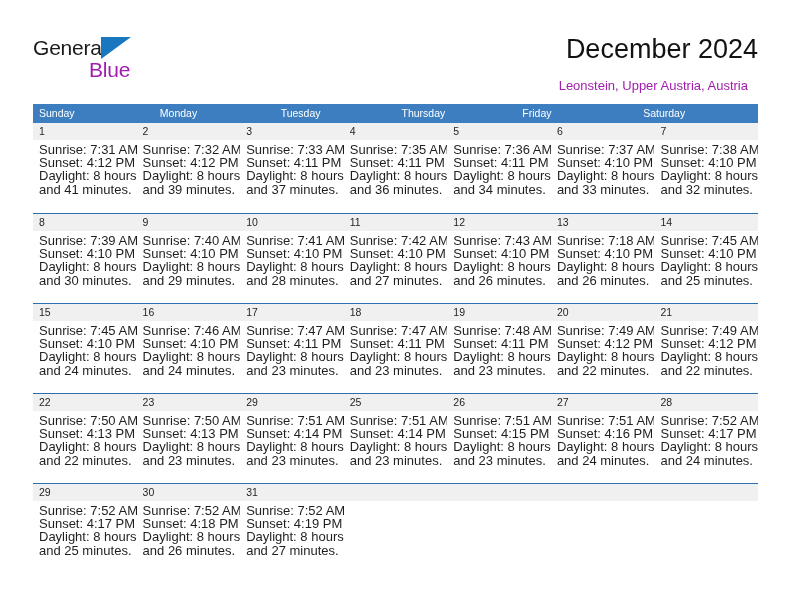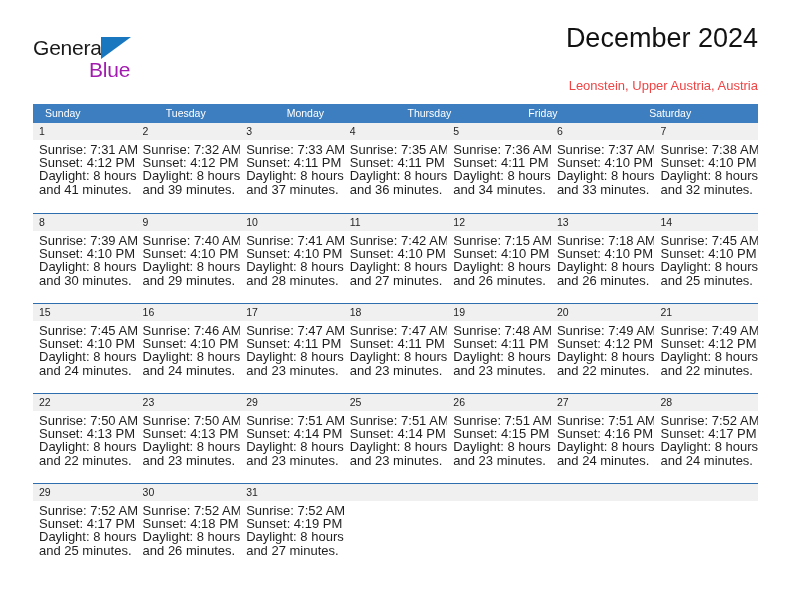--- a/index.html
+++ b/index.html
@@ -29,38 +29,38 @@
     width: 0; height: 0;
     border-left: 30px solid #1877BF;
     border-bottom: 22px solid transparent;
   }
   .logo-blue {
     position: absolute; left: 56px; top: 22px;
     font-size: 21px; color: #a21caf; letter-spacing: -0.2px;
     line-height: 24px;
   }
   .title {
-    position: absolute; right: 34px; top: 23px;
+    position: absolute; right: 34px; top: 34px;
     font-size: 27px; color: #121212; font-weight: normal;
     letter-spacing: 0px; text-align: right;
   }
   .subtitle {
-    position: absolute; right: 34px; top: 78px;
-    font-size: 13px; color: #ef4444; text-align: right;
+    position: absolute; right: 44px; top: 78px;
+    font-size: 13px; color: #a21caf; text-align: right;
   }
 
   
   .calendar {
     position: absolute; left: 33px; top: 104px;
     width: 725px;
   }
   .dow-row { display: flex; width: 725px; height: 19px; }
   .dow {
     flex: 1 1 0; background: #3C7EBF; color: #FFFFFF;
-    font-size: 10.5px; line-height: 19px; padding-left: 12px;
+    font-size: 10.5px; line-height: 19px; padding-left: 6px;
     overflow: hidden; white-space: nowrap;
   }
 
   .week {
     display: flex; width: 725px; height: 90px;
     border-top: 1.4px solid #2E6DAE;
   }
   .week:first-of-type { border-top: none; }
 
   .cell {
@@ -90,22 +90,22 @@
       <span class="logo-tri"></span>
       <span class="logo-blue">Blue</span>
     </div>
     <div class="title">December 2024</div>
     <div class="subtitle">Leonstein, Upper Austria, Austria</div>
   </div>
 
   <div class="calendar">
     <div class="dow-row">
       <div class="dow">Sunday</div>
+      <div class="dow">Monday</div>
       <div class="dow">Tuesday</div>
-      <div class="dow">Monday</div>
       <div class="dow">Thursday</div>
       <div class="dow">Friday</div>
       <div class="dow">Saturday</div>
     </div>
     <div id="weeks-container">
         <div class="week">
           <div class="cell">
             <div class="datebar">1</div>
             <div class="info">
               <div>Sunrise: 7:31 AM</div>
@@ -202,21 +202,21 @@
             <div class="info">
               <div>Sunrise: 7:42 AM</div>
               <div>Sunset: 4:10 PM</div>
               <div>Daylight: 8 hours</div>
               <div>and 27 minutes.</div>
             </div>
           </div>
           <div class="cell">
             <div class="datebar">12</div>
             <div class="info">
-              <div>Sunrise: 7:15 AM</div>
+              <div>Sunrise: 7:43 AM</div>
               <div>Sunset: 4:10 PM</div>
               <div>Daylight: 8 hours</div>
               <div>and 26 minutes.</div>
             </div>
           </div>
           <div class="cell">
             <div class="datebar">13</div>
             <div class="info">
               <div>Sunrise: 7:18 AM</div>
               <div>Sunset: 4:10 PM</div>

